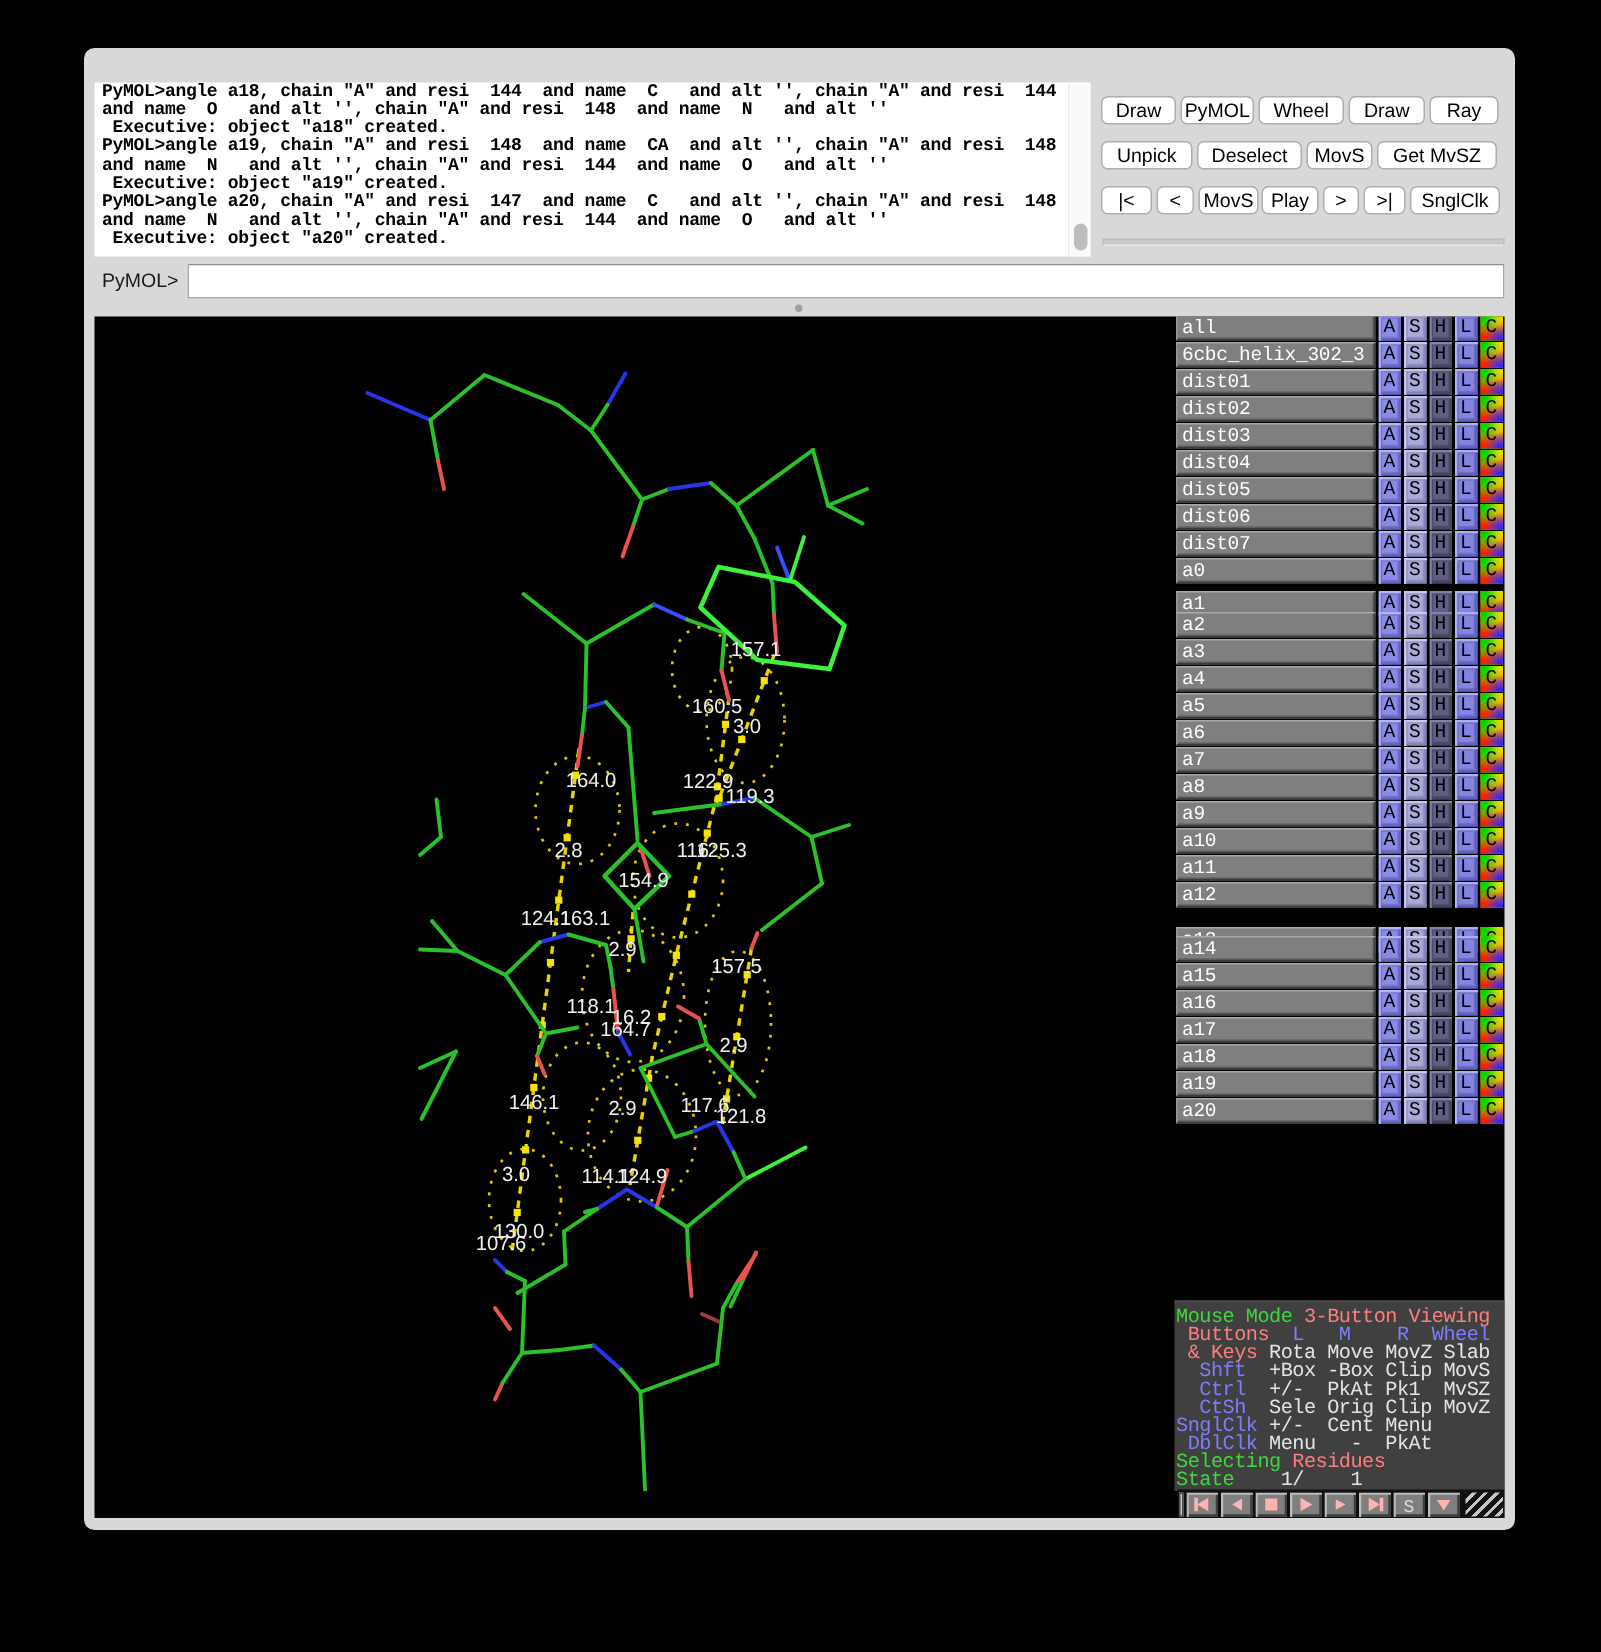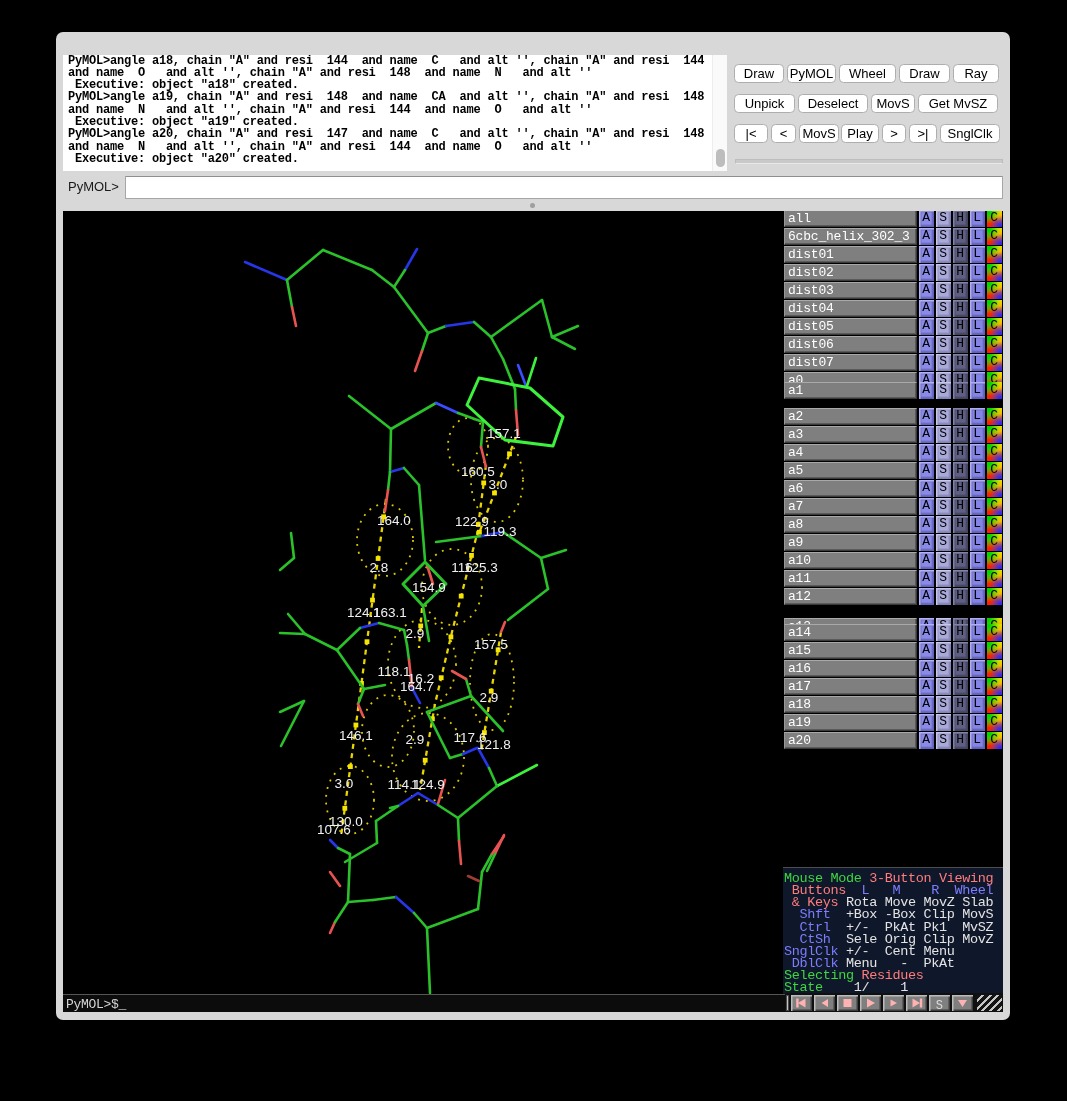--- a/index.html
+++ b/index.html
@@ -18,21 +18,21 @@
 #vp {position:absolute;left:7px;top:179px;width:940px;height:801px;background:#000;overflow:hidden}
 #objp {position:absolute;left:721px;top:-1px;width:219px}
 .orow {position:absolute;left:0;width:192px;height:17px}
 .oname {position:absolute;left:0;top:0;width:133px;height:17px;background:#7f7f7f;border:1px solid #3a3a3a;border-top-color:#a9a9a9;border-left-color:#989898;box-shadow:inset -1px -1px 0 #5a5a5a;font-family:"Liberation Mono",monospace;font-size:13px;color:#fff;line-height:15px;padding-left:3px;letter-spacing:-0.2px}
 .ob {position:absolute;top:0;width:15.5px;height:17px;text-align:center;font-family:"Liberation Mono",monospace;font-size:13px;color:#000;line-height:16.5px}
 .bA {background:#8a8ae8;box-shadow:inset 1.5px 1.5px 0 #b2b2f4,inset -1.5px -1.5px 0 #6363c6,inset 0 0 0 2.5px rgba(20,20,30,.18)}
 .bS {background:#a9a9da;box-shadow:inset 1.5px 1.5px 0 #c7c7eb,inset -1.5px -1.5px 0 #8383bc,inset 0 0 0 2.5px rgba(20,20,30,.15)}
 .bH {background:#5f5f84;box-shadow:inset 1.5px 1.5px 0 #8282a6,inset -1.5px -1.5px 0 #44445e,inset 0 0 0 2.5px rgba(10,10,15,.2)}
 .bL {background:#8484e6;box-shadow:inset 1.5px 1.5px 0 #aeaef1,inset -1.5px -1.5px 0 #5f5fc5,inset 0 0 0 2.5px rgba(20,20,30,.18)}
 .bC {background:radial-gradient(circle at 88% 95%,rgba(40,40,255,1) 2%,rgba(40,40,255,0) 50%),radial-gradient(circle at 5% 5%,rgba(0,215,0,1) 12%,rgba(0,215,0,0) 60%),radial-gradient(circle at 70% 0%,rgba(238,238,0,.9) 5%,rgba(238,238,0,0) 55%),radial-gradient(circle at 8% 95%,rgba(255,30,0,1) 10%,rgba(255,30,0,0) 60%),linear-gradient(160deg,#c8c800,#ff9000 50%,#f04000)}
-#mpanel {position:absolute;left:720px;top:656px;width:220px;height:127px;background:#0f172a;border-top:1px solid #4e4e4e;overflow:hidden}
+#mpanel {position:absolute;left:720px;top:656px;width:220px;height:127px;background:#404040;border-top:1px solid #4e4e4e;overflow:hidden}
 #mtext {position:absolute;left:1px;top:5px;font-family:"Liberation Mono",monospace;font-size:13.5px;line-height:12.15px;letter-spacing:-0.35px;white-space:pre}
 .mg {color:#3fd73f} .ms {color:#ff7d7d} .mb {color:#7d7dff} .mw {color:#e4e4e4}
 #pbar {position:absolute;left:0;top:783px;width:940px;height:18px;background:#0c0c0c;border-top:1px solid #565656}
 #ptext {position:absolute;left:3px;top:2px;font-family:"Liberation Mono",monospace;font-size:13px;color:#d6d6d6;letter-spacing:-0.3px}
 #vcr {position:absolute;left:722px;top:782px;width:218px;height:19px;background:#101010}
 #vhandle {position:absolute;left:0.5px;top:1.5px;width:3.5px;height:16px;background:#c4c4c4;border:1px solid #4a4a4a}
 .vb {position:absolute;top:1.5px;width:21.3px;height:16px;background:#7f7f7f;box-shadow:inset 1.5px 1.5px 0 #bcbcbc,inset -1.5px -1.5px 0 #3e3e3e;text-align:center}
 .vb svg {display:block}
 #vgrip {position:absolute;left:192px;top:1.5px;width:25px;height:16px;background:repeating-linear-gradient(135deg,#141414 0 3.2px,#c6c6c6 3.2px 5.4px)}
 </style></head>
@@ -312,21 +312,21 @@
 <div class="ob bC" style="left:202.5px">C</div>
 </div>
 <div class="orow" style="top:162px">
 <div class="oname">a0</div>
 <div class="ob bA" style="left:134.5px">A</div>
 <div class="ob bS" style="left:151.5px">S</div>
 <div class="ob bH" style="left:168.5px">H</div>
 <div class="ob bL" style="left:185.5px">L</div>
 <div class="ob bC" style="left:202.5px">C</div>
 </div>
-<div class="orow" style="top:172px">
+<div class="orow" style="top:184px">
 <div class="oname">a1</div>
 <div class="ob bA" style="left:134.5px">A</div>
 <div class="ob bS" style="left:151.5px">S</div>
 <div class="ob bH" style="left:168.5px">H</div>
 <div class="ob bL" style="left:185.5px">L</div>
 <div class="ob bC" style="left:202.5px">C</div>
 </div>
 <div class="orow" style="top:198px">
 <div class="oname">a2</div>
 <div class="ob bA" style="left:134.5px">A</div>
@@ -476,23 +476,20 @@
 <div class="ob bA" style="left:134.5px">A</div>
 <div class="ob bS" style="left:151.5px">S</div>
 <div class="ob bH" style="left:168.5px">H</div>
 <div class="ob bL" style="left:185.5px">L</div>
 <div class="ob bC" style="left:202.5px">C</div>
 </div>
   </div>
   <div id="mpanel">
         <div id="mtext"><span class="mg">Mouse Mode </span><span class="ms">3-Button Viewing</span><br><span class="ms"> Buttons</span><span class="mb">  L   M    R  Wheel</span><br><span class="ms"> &amp; Keys</span><span class="mw"> Rota Move MovZ Slab</span><br><span class="mb">  Shft</span><span class="mw">  +Box -Box Clip MovS</span><br><span class="mb">  Ctrl</span><span class="mw">  +/-  PkAt Pk1  MvSZ</span><br><span class="mb">  CtSh</span><span class="mw">  Sele Orig Clip MovZ</span><br><span class="mb">SnglClk</span><span class="mw"> +/-  Cent Menu</span><br><span class="mb"> DblClk</span><span class="mw"> Menu   -  PkAt</span><br><span class="mg">Selecting </span><span class="ms">Residues</span><br><span class="mg">State</span><span class="mw">    1/    1</span></div>
       </div>
-  <div id="pbar">
-        <div id="ptext">PyMOL&gt;$_</div>
-      </div>
   <div id="vcr">
    <div id="vhandle"></div>
 <div class="vb" style="left:6.2px">
           <svg width="21" height="16">
             <polygon points="14.5,3.5 14.5,12.5 7,8" fill="#ffb2b2"></polygon>
             <rect x="5.2" y="3.5" width="2.4" height="9" fill="#ffb2b2"></rect>
           </svg>
         </div>
 <div class="vb" style="left:29.1px">
           <svg width="21" height="16">

